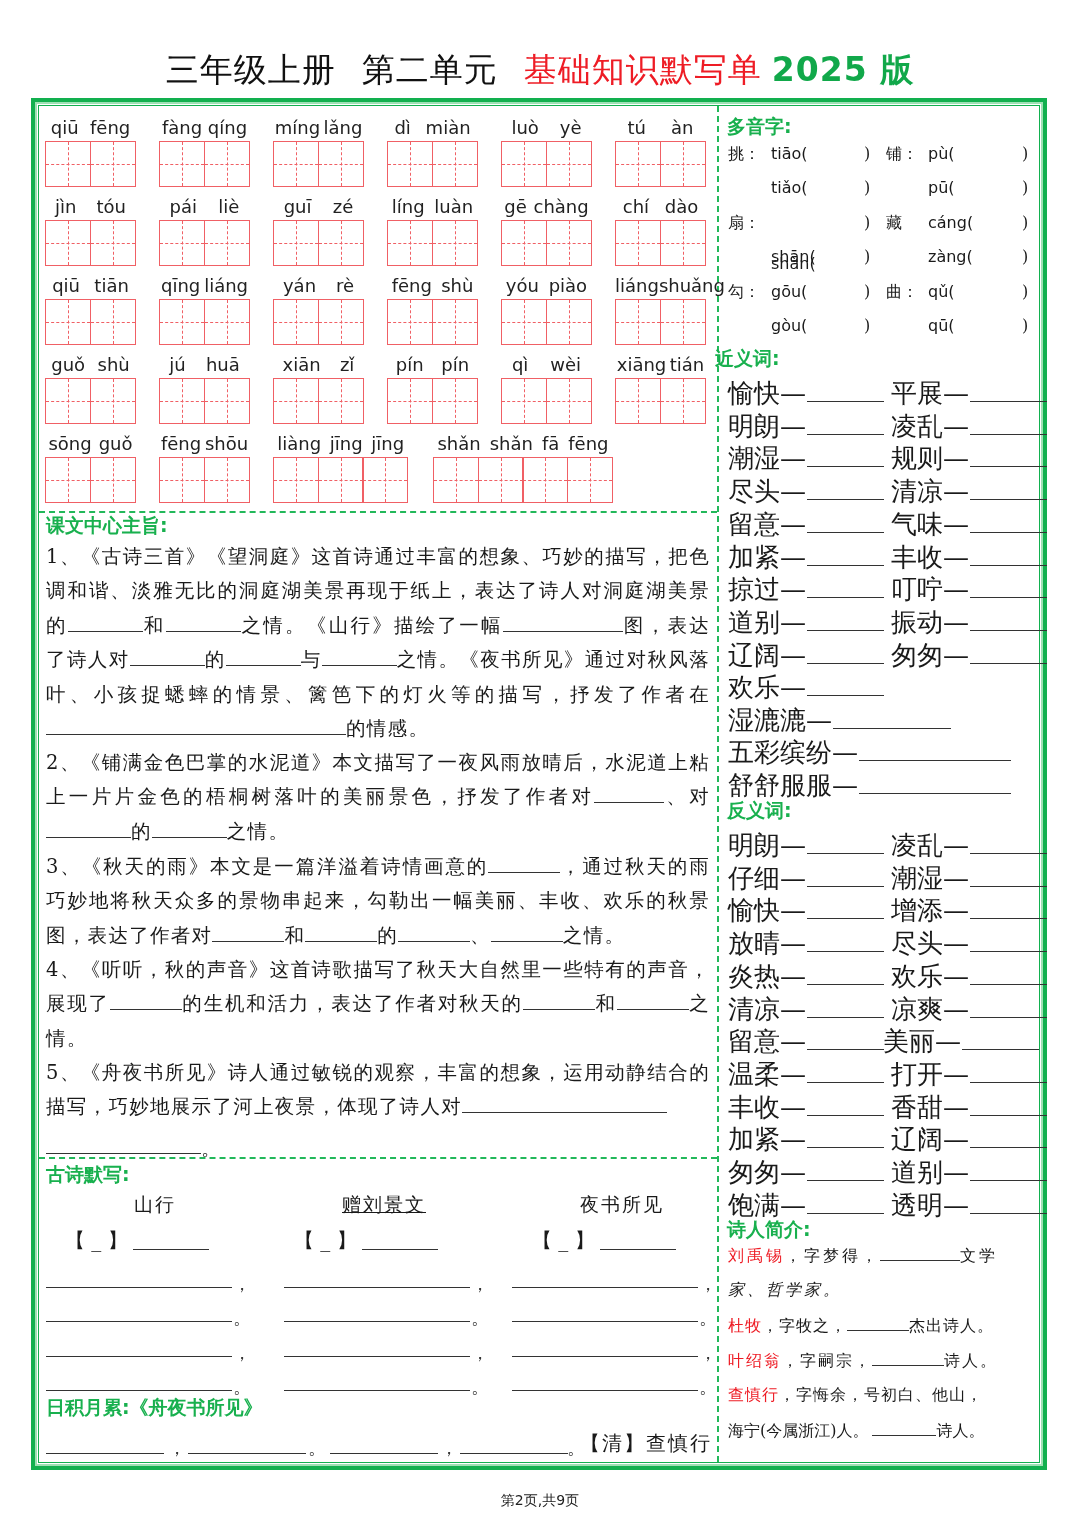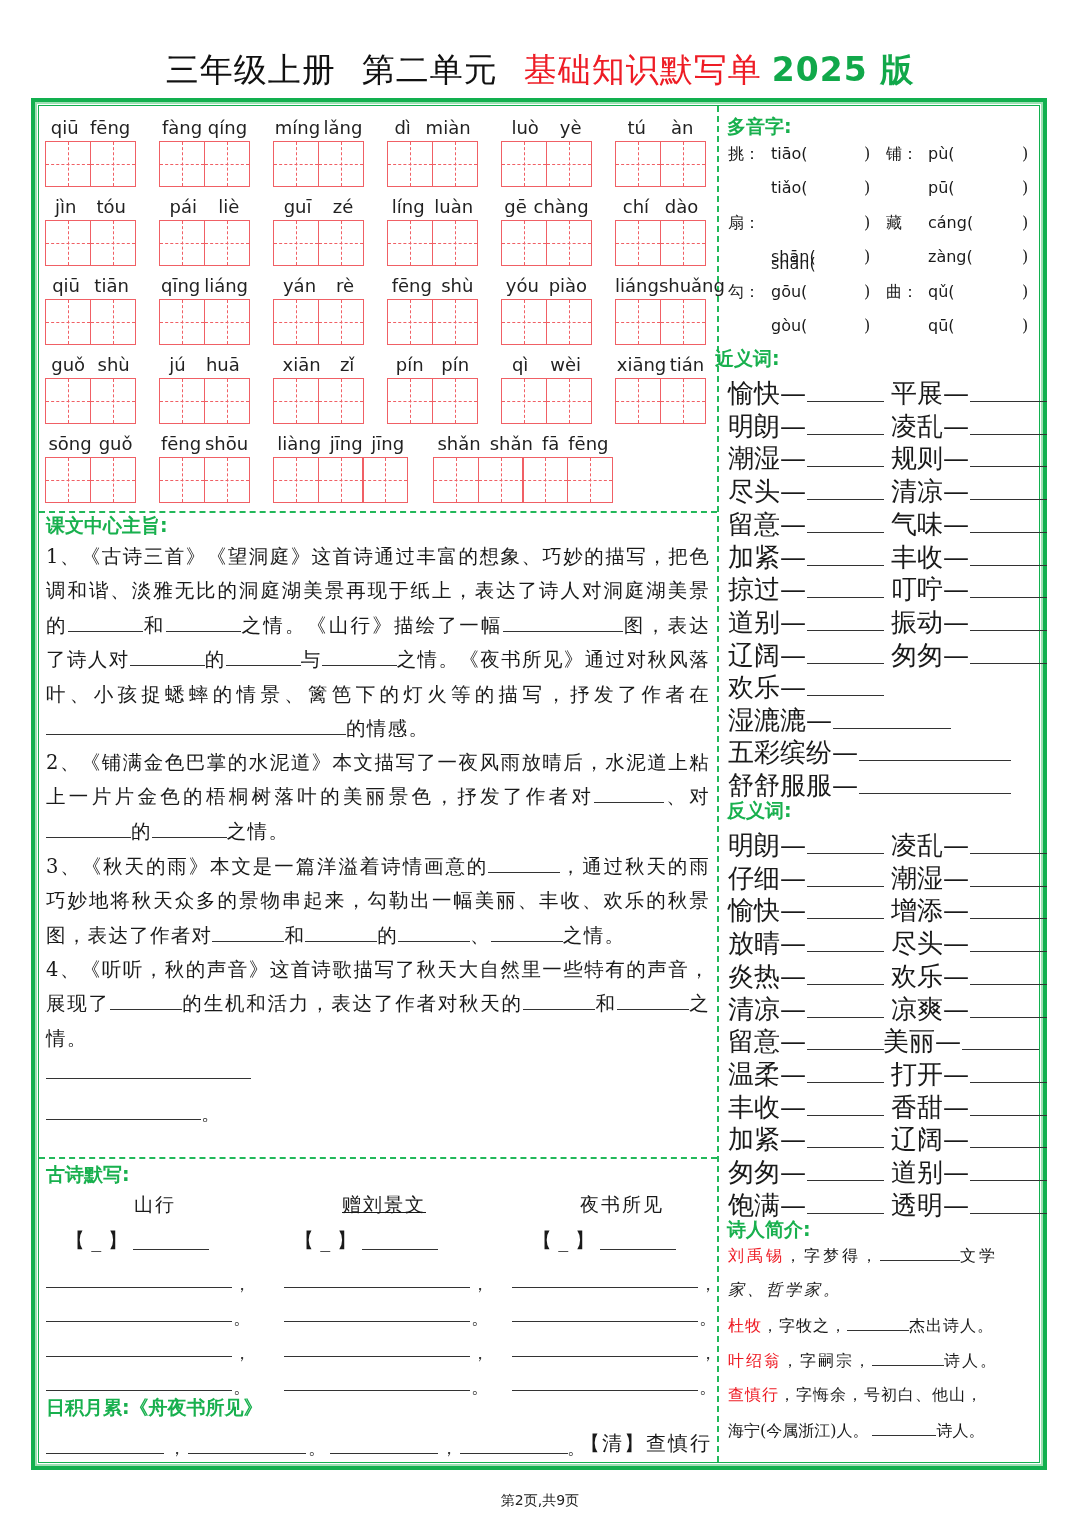--- a/index.html
+++ b/index.html
@@ -373,21 +373,21 @@
 
 <div class="para" style="top:850px;">
   <span>3、《秋天的雨》本文是一篇洋溢着诗情画意的</span><span class="blank" style="width:72px"></span><span>，通过秋天的雨巧妙地将秋天众多的景物串起来，勾勒出一幅美丽、丰收、欢乐的秋景图，表达了作者对</span><span class="blank" style="width:72px"></span><span>和</span><span class="blank" style="width:72px"></span><span>的</span><span class="blank" style="width:72px"></span><span>、</span><span class="blank" style="width:72px"></span><span>之情。</span>
 </div>
 
 <div class="para" style="top:953px;">
   <span>4、《听听，秋的声音》这首诗歌描写了秋天大自然里一些特有的声音，展现了</span><span class="blank" style="width:72px"></span><span>的生机和活力，表达了作者对秋天的</span><span class="blank" style="width:72px"></span><span>和</span><span class="blank" style="width:72px"></span><span>之情。</span>
 </div>
 
 <div class="para" style="top:1056px;">
-  <span class="blank" style="width:205px"></span><br><span class="blank" style="width:155px; margin-top:10px"></span><span>。</span>
+  <span>5、《舟夜书所见》诗人通过敏锐的观察，丰富的想象，运用动静结合的描写，巧妙地展示了河上夜景，体现了诗人对</span><span class="blank" style="width:205px"></span><br><span class="blank" style="width:155px; margin-top:10px"></span><span>。</span>
 </div>
 
 <div class="section-head" style="left:46px; top:1162px;">古诗默写:</div>
 <div id="poems">
     <div class="poem-title" style="left: 55px; top: 1192px;">山行</div>
     <div class="poem-author" style="left: 65px; top: 1227px;">【 _ 】</div>
     <div class="poem-line" style="left: 133px; top: 1230px; width: 76px;"></div>
     <div class="poem-line" style="left: 46px; top: 1268px; width: 186px;"></div>
     <div class="poem-punct" style="left: 233px; top: 1272px;">，</div>
     <div class="poem-line" style="left: 46px; top: 1302px; width: 186px;"></div>

